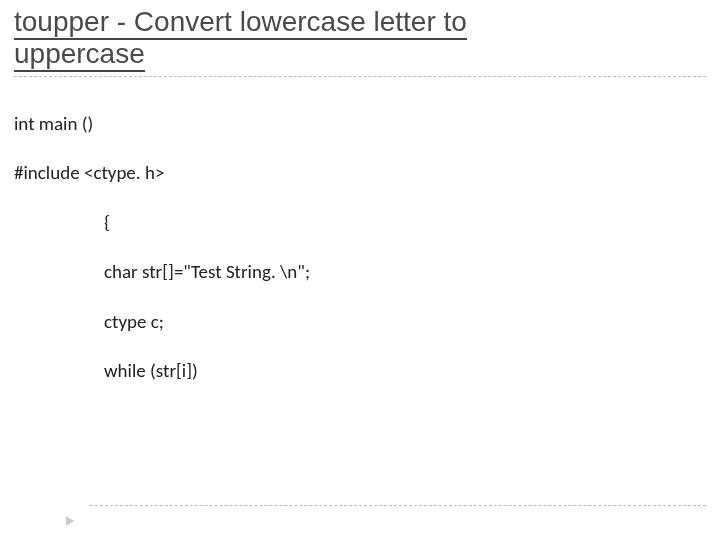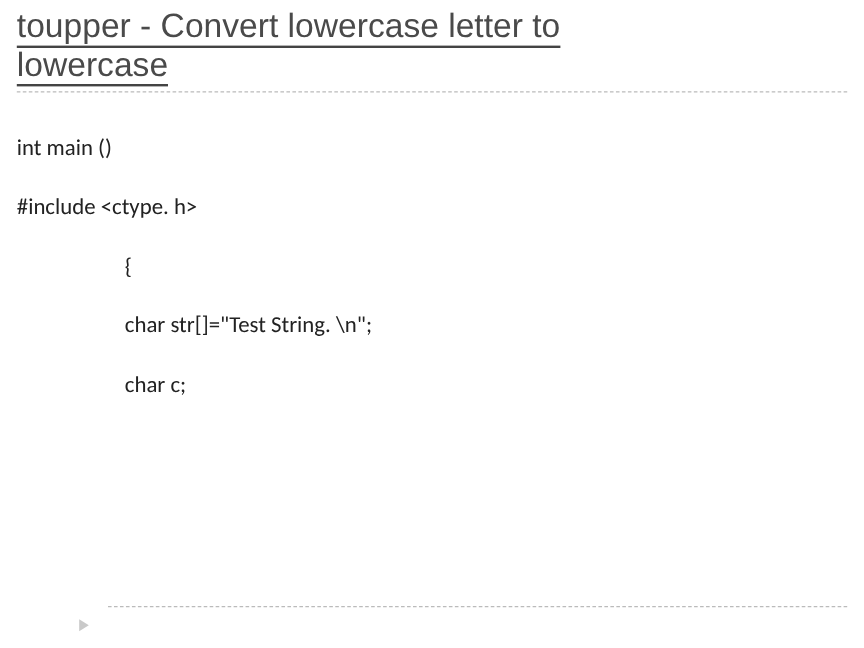--- a/index.html
+++ b/index.html
@@ -64,31 +64,32 @@
     border-left: 8px solid #c9c9c9;
   }
 </style>
 </head>
 <body>
 
 <div class="slide">
 
   <h1 class="title">
     <span class="underline">toupper - Convert lowercase letter to</span><br>
-    <span class="underline">lowercase</span>
+    <span class="underline">uppercase</span>
   </h1>
 
   <hr class="hr-dashed">
 
   <div class="code">
 <div>int main ()</div>
 <div>#include &lt;ctype. h&gt;</div>
 <div class="indent1">{</div>
 <div class="indent1">char str[]="Test String. \n";</div>
-<div class="indent1">char c;</div>
+<div class="indent1">ctype c;</div>
+<div class="indent1">while (str[i])</div>
 
 
 
 
 
 
 
   </div>
 
   <div class="bottom-dash"></div>

